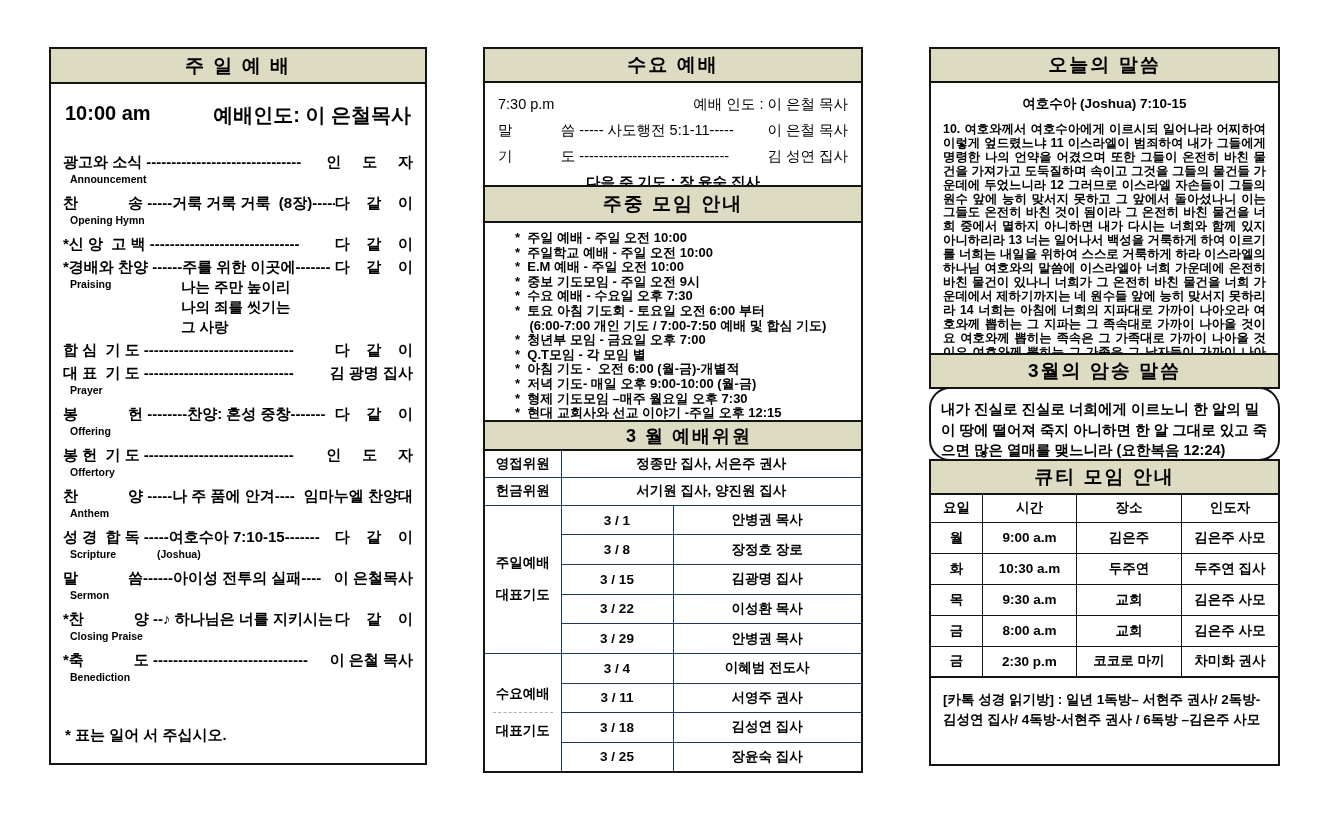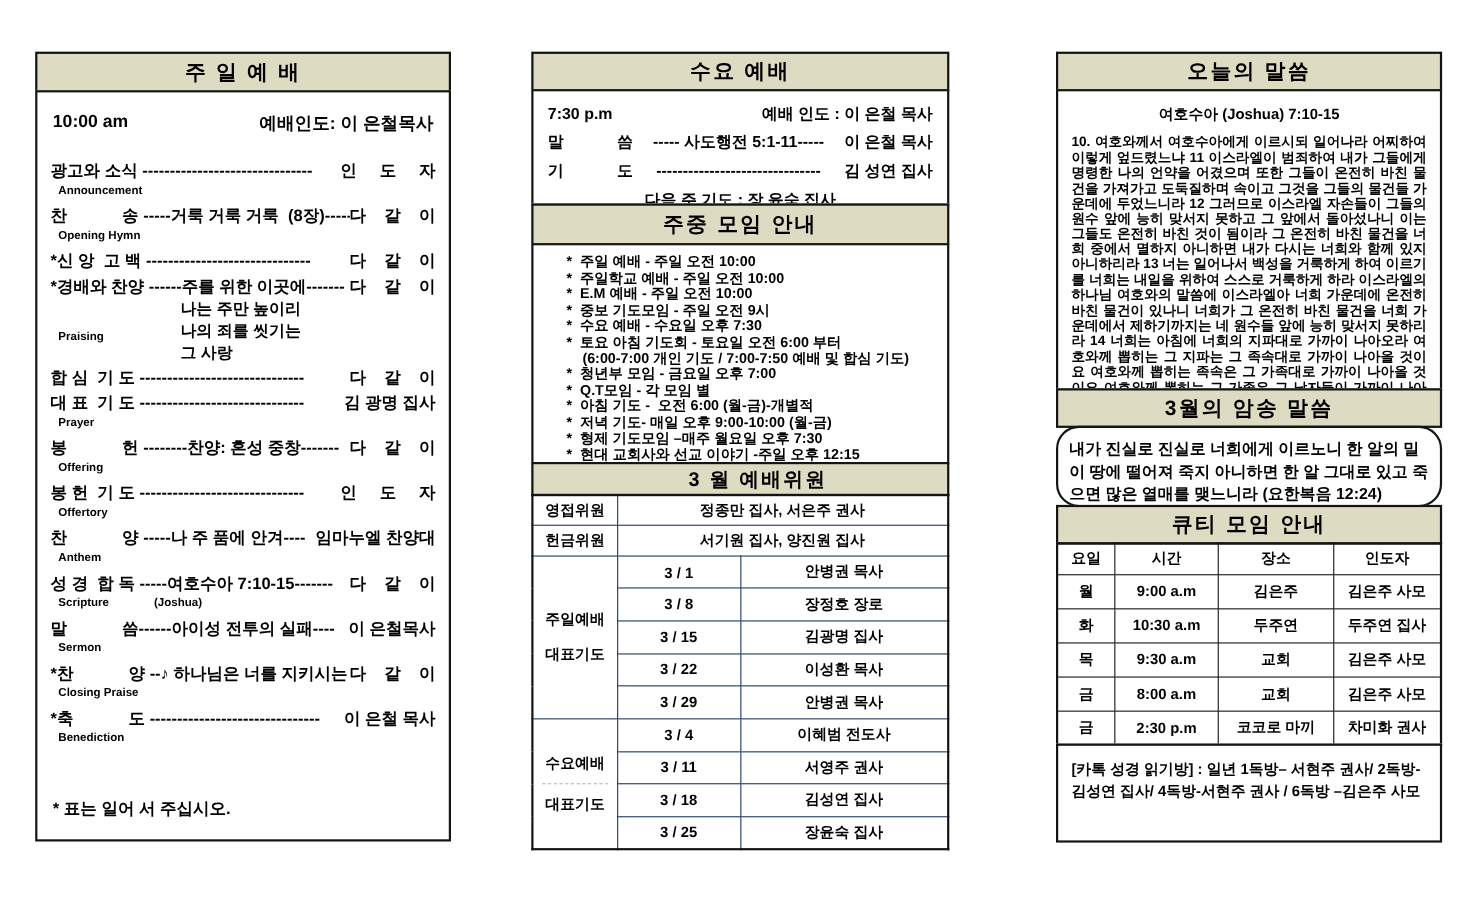--- a/index.html
+++ b/index.html
@@ -13,34 +13,34 @@
     box-sizing:border-box;background:#dddcc3;border:2px solid #141414;
     display:flex;align-items:center;justify-content:center;
     font-weight:700;font-size:19px;letter-spacing:2px;flex:0 0 auto;
   }
   .box{
     box-sizing:border-box;border:2px solid #141414;margin-top:-2px;
     background:#fff;overflow:hidden;
   }
   
   .lp-body{display:flex;flex-direction:column;padding:14px 12px 10px 12px;flex:1 1 auto;}
-  .lp-top{display:flex;justify-content:space-between;font-size:16px;font-weight:700;margin:4px 2px 22px 2px;white-space:pre;}
+  .lp-top{display:flex;justify-content:space-between;font-size:20px;font-weight:700;margin:4px 2px 22px 2px;white-space:pre;}
   .witem{margin-bottom:2px;}
   .wline{display:flex;font-size:15px;font-weight:700;line-height:21px;}
   .wlabel{white-space:pre;}
   .wmid{flex:1 1 auto;overflow:hidden;white-space:pre;}
   .wright{white-space:pre;}
   .wsub{font-size:10.5px;font-weight:700;line-height:15px;margin:0 0 3px 7px;white-space:pre;}
   .wrow-extra{display:flex;}
-  .wrow-extra .wsub{width:111px;flex:0 0 auto;margin-top:28px;}
+  .wrow-extra .wsub{width:111px;flex:0 0 auto;}
   .wextras div{font-size:14.5px;font-weight:700;line-height:20px;white-space:pre;}
   .lp-foot{margin-top:auto;font-size:15px;font-weight:700;padding:0 0 8px 2px;}
   
   .wed-box{padding:8px 13px 0 13px;}
-  .wed-line{display:flex;font-size:14.5px;font-weight:700;line-height:26px;text-align:center;}
+  .wed-line{display:flex;font-size:14.5px;font-weight:400;line-height:26px;}
   .wed-next{text-align:center;font-size:14.5px;font-weight:700;line-height:26px;}
   .weekly-box{padding:8px 6px 0 30px;}
   .weekly-box div{font-size:13px;font-weight:700;line-height:14.6px;white-space:pre-wrap;}
   table{border-collapse:collapse;width:100%;table-layout:fixed;}
   .ctable td{
     border:1.5px solid #1f3a5f;font-size:13.5px;font-weight:700;
     text-align:center;vertical-align:middle;padding:0;
   }
   .ctable{border:2px solid #141414;}
   .ctable .lblcell div{line-height:18px;}
@@ -54,21 +54,21 @@
   .qt td{
     border:1.5px solid #141414;font-size:13.5px;font-weight:700;
     text-align:center;vertical-align:middle;padding:0;
   }
   .qt{border:2px solid #141414;}
   .kakao-box{flex:1 1 auto;padding:12px 12px 0 12px;font-size:13.5px;font-weight:700;line-height:20px;}
 </style>
 </head>
 <body>
 
-<div class="panel" style="left:32px;top:47px;width:378px;height:718px;">
+<div class="panel" style="left:49px;top:47px;width:378px;height:718px;">
   <div class="hdr" style="height:37px;">
     <span>주 일 예 배</span>
   </div>
   <div class="box lp-body" style="flex:1 1 auto;">
     <div class="lp-top">
       <span>10:00 am</span>
       <span>예배인도: 이 은철목사</span>
     </div>
 
     <div class="witem">
@@ -297,21 +297,21 @@
       <td>김성연 집사</td>
     </tr>
     <tr style="height:29px;">
       <td>3 / 25</td>
       <td>장윤숙 집사</td>
     </tr>
   </tbody>
     </table>
 </div>
 
-<div class="panel" style="left:943px;top:47px;width:351px;height:719px;padding-left:17px;">
+<div class="panel" style="left:912px;top:47px;width:351px;height:719px;padding-left:17px;">
   <div class="hdr" style="height:36px;">
     <span>오늘의 말씀</span>
   </div>
   <div class="box word-box" style="height:274px;">
     <div class="word-ref">여호수아 (Joshua) 7:10-15</div>
     <div class="word-body">10. 여호와께서 여호수아에게 이르시되 일어나라 어찌하여 이렇게 엎드렸느냐 11 이스라엘이 범죄하여 내가 그들에게 명령한 나의 언약을 어겼으며 또한 그들이 온전히 바친 물건을 가져가고 도둑질하며 속이고 그것을 그들의 물건들 가운데에 두었느니라 12 그러므로 이스라엘 자손들이 그들의 원수 앞에 능히 맞서지 못하고 그 앞에서 돌아섰나니 이는 그들도 온전히 바친 것이 됨이라 그 온전히 바친 물건을 너희 중에서 멸하지 아니하면 내가 다시는 너희와 함께 있지 아니하리라 13 너는 일어나서 백성을 거룩하게 하여 이르기를 너희는 내일을 위하여 스스로 거룩하게 하라 이스라엘의 하나님 여호와의 말씀에 이스라엘아 너희 가운데에 온전히 바친 물건이 있나니 너희가 그 온전히 바친 물건을 너희 가운데에서 제하기까지는 네 원수들 앞에 능히 맞서지 못하리라 14 너희는 아침에 너희의 지파대로 가까이 나아오라 여호와께 뽑히는 그 지파는 그 족속대로 가까이 나아올 것이요 여호와께 뽑히는 족속은 그 가족대로 가까이 나아올 것이요 여호와께 뽑히는 그 가족은 그 남자들이 가까이 나아올 것이며 15 온전히 바친 물건을 가진 자로 뽑힌 자를 불사르되 그와 그의 모든 소유를 그리하라 이는 여호와의 언약을 어기고 이스라엘 가운데에서 망령된 일을 행하였음이라 하셨다 하라</div>
   </div>
 
   <div class="hdr" style="height:36px;margin-top:-2px;">
     <span>3월의 암송 말씀</span>

